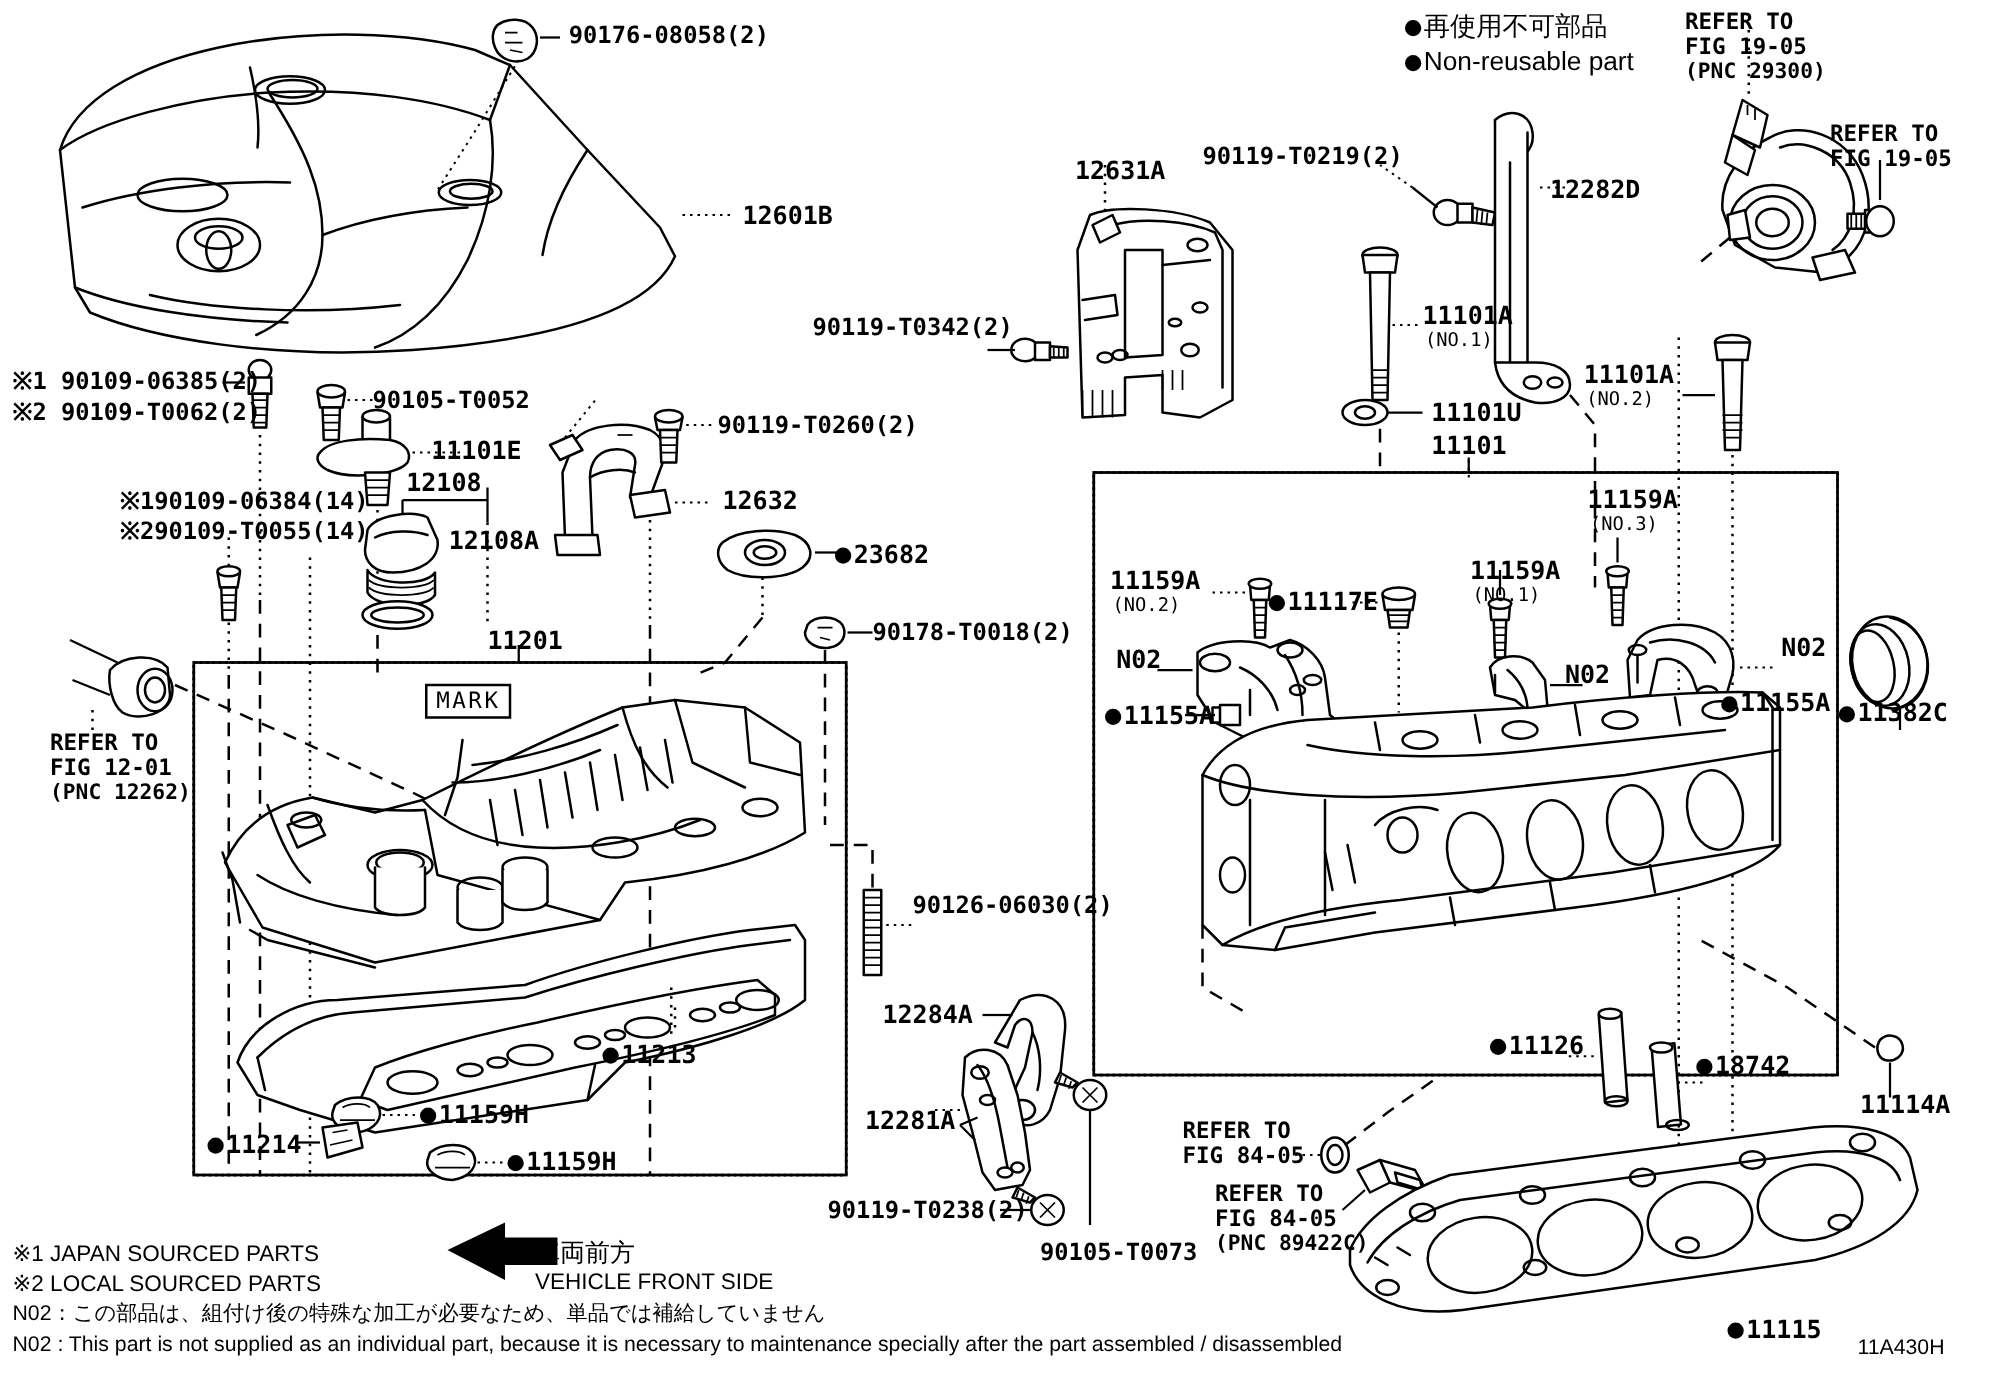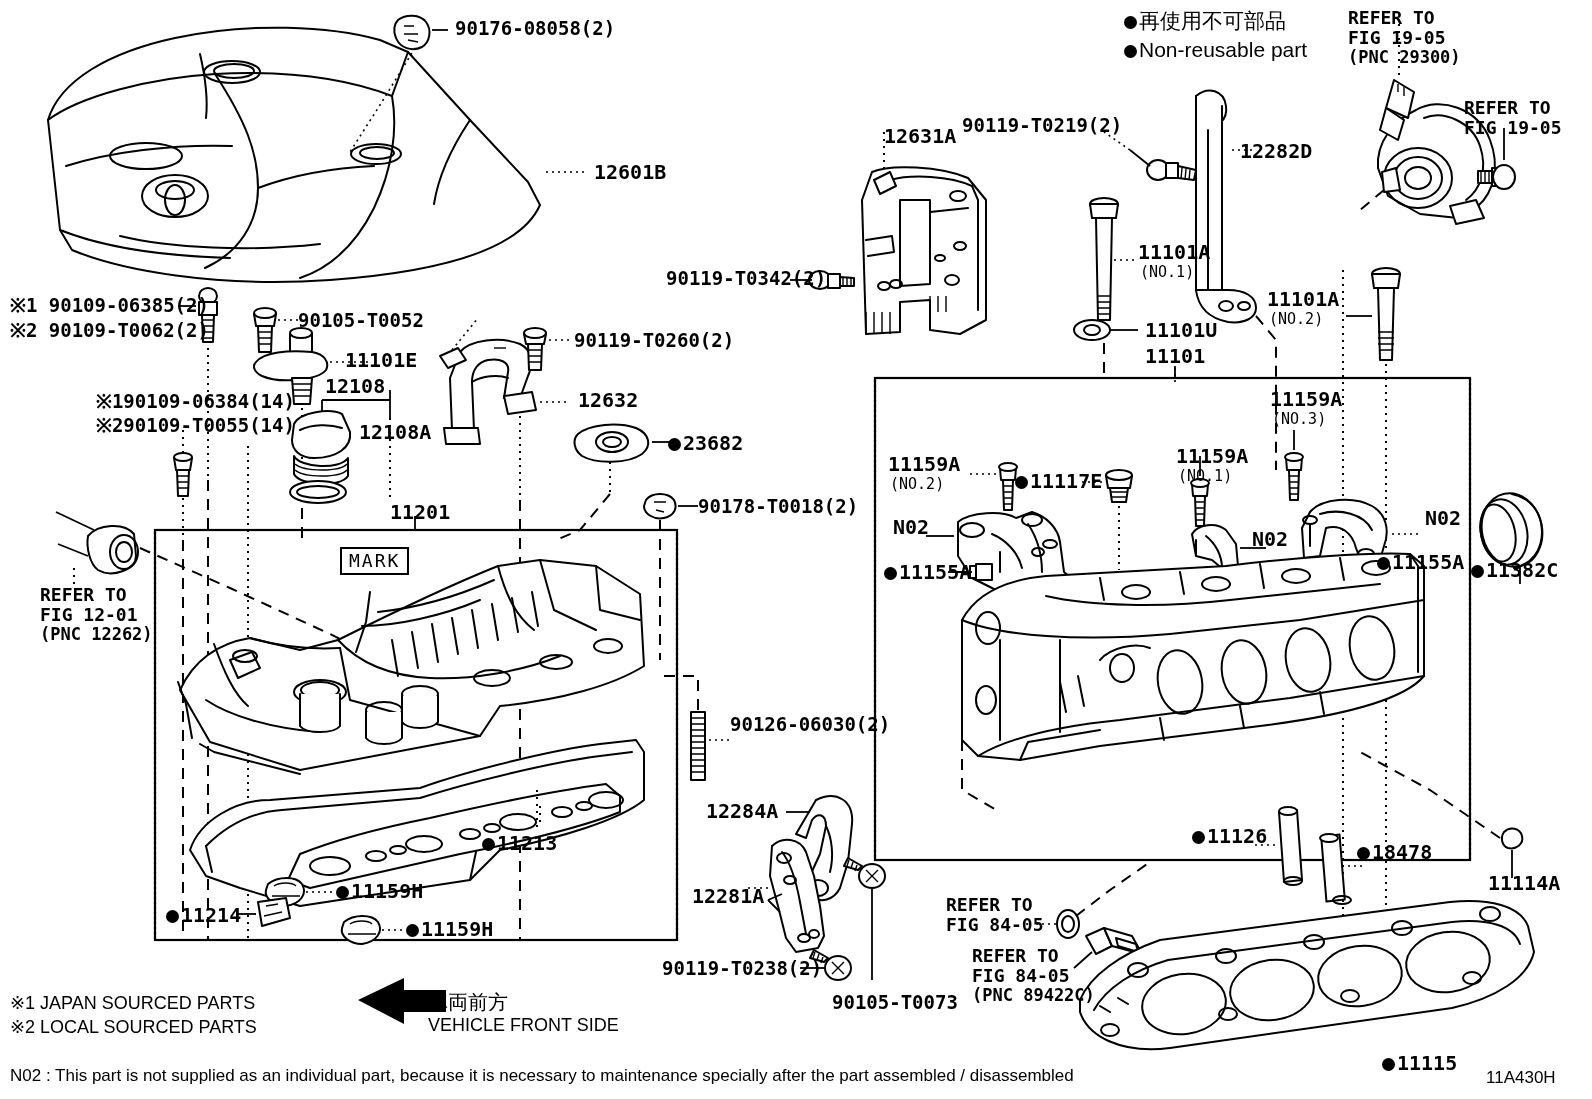--- a/index.html
+++ b/index.html
@@ -656,22 +656,22 @@
 <div class="lbl num" style="left:336px;top:880px;">
   <span class="dot"></span><span>11159H</span>
 </div>
 <div class="lbl num" style="left:406px;top:918px;">
   <span class="dot"></span><span>11159H</span>
 </div>
 <div class="lbl num" style="left:166px;top:904px;">
   <span class="dot"></span><span>11214</span>
 </div>
 
-<div class="lbl num" style="left:860px;top:125px;margin-left:24px;">12631A</div>
-<div class="lbl pn" style="left:650px;top:268px;margin-left:16px;">90119-T0342(2)</div>
+<div class="lbl num" style="left:860px;top:125px;">12631A</div>
+<div class="lbl pn" style="left:650px;top:252px;">90119-T0342(2)</div>
 <div class="lbl pn" style="left:962px;top:115px;text-align:right;">90119-T0219(2)</div>
 <div class="lbl num" style="left:1240px;top:140px;">12282D</div>
 
 <div class="lbl num" style="left:1138px;top:241px;">11101A</div>
 <div class="lbl sub" style="left:1140px;top:264px;">(NO.1)</div>
 <div class="lbl num" style="left:1267px;top:288px;">11101A</div>
 <div class="lbl sub" style="left:1269px;top:311px;">(NO.2)</div>
 <div class="lbl num" style="left:1145px;top:319px;">11101U</div>
 <div class="lbl num" style="left:1145px;top:345px;">11101</div>
 
@@ -694,33 +694,34 @@
 <div class="lbl num" style="left:1377px;top:551px;">
   <span class="dot"></span><span>11155A</span>
 </div>
 <div class="lbl num" style="left:1471px;top:559px;">
   <span class="dot"></span><span>11382C</span>
 </div>
 <div class="lbl num" style="left:1192px;top:825px;">
   <span class="dot"></span><span>11126</span>
 </div>
 <div class="lbl num" style="left:1357px;top:841px;">
-  <span class="dot"></span><span>18478</span>
+  <span class="dot"></span><span>18742</span>
 </div>
 <div class="lbl num" style="left:1488px;top:872px;">11114A</div>
 <div class="lbl num" style="left:706px;top:800px;">12284A</div>
 <div class="lbl num" style="left:692px;top:885px;">12281A</div>
 <div class="lbl pn" style="left:662px;top:958px;">90119-T0238(2)</div>
 <div class="lbl pn" style="left:832px;top:992px;">90105-T0073</div>
 <div class="lbl num" style="left:1382px;top:1052px;">
   <span class="dot"></span><span>11115</span>
 </div>
 
 <div class="lbl jp" style="left:428px;top:991px;font-size:20px;">車両前方</div>
 <div class="lbl legend" style="left:428px;top:1015px;">VEHICLE FRONT SIDE</div>
 
 <div class="lbl legend" style="left:10px;top:993px;">※1 JAPAN SOURCED PARTS</div>
 <div class="lbl legend" style="left:10px;top:1017px;">※2 LOCAL SOURCED PARTS</div>
+<div class="lbl note jp" style="left:10px;top:1041px;">N02：この部品は、組付け後の特殊な加工が必要なため、単品では補給していません</div>
 <div class="lbl note" style="left:10px;top:1066px;">N02 : This part is not supplied as an individual part, because it is necessary to maintenance specially after the part assembled / disassembled</div>
 
 <div class="figid" style="left:1486px;top:1068px;">11A430H</div>
 
 </div>
 
 </body></html>

